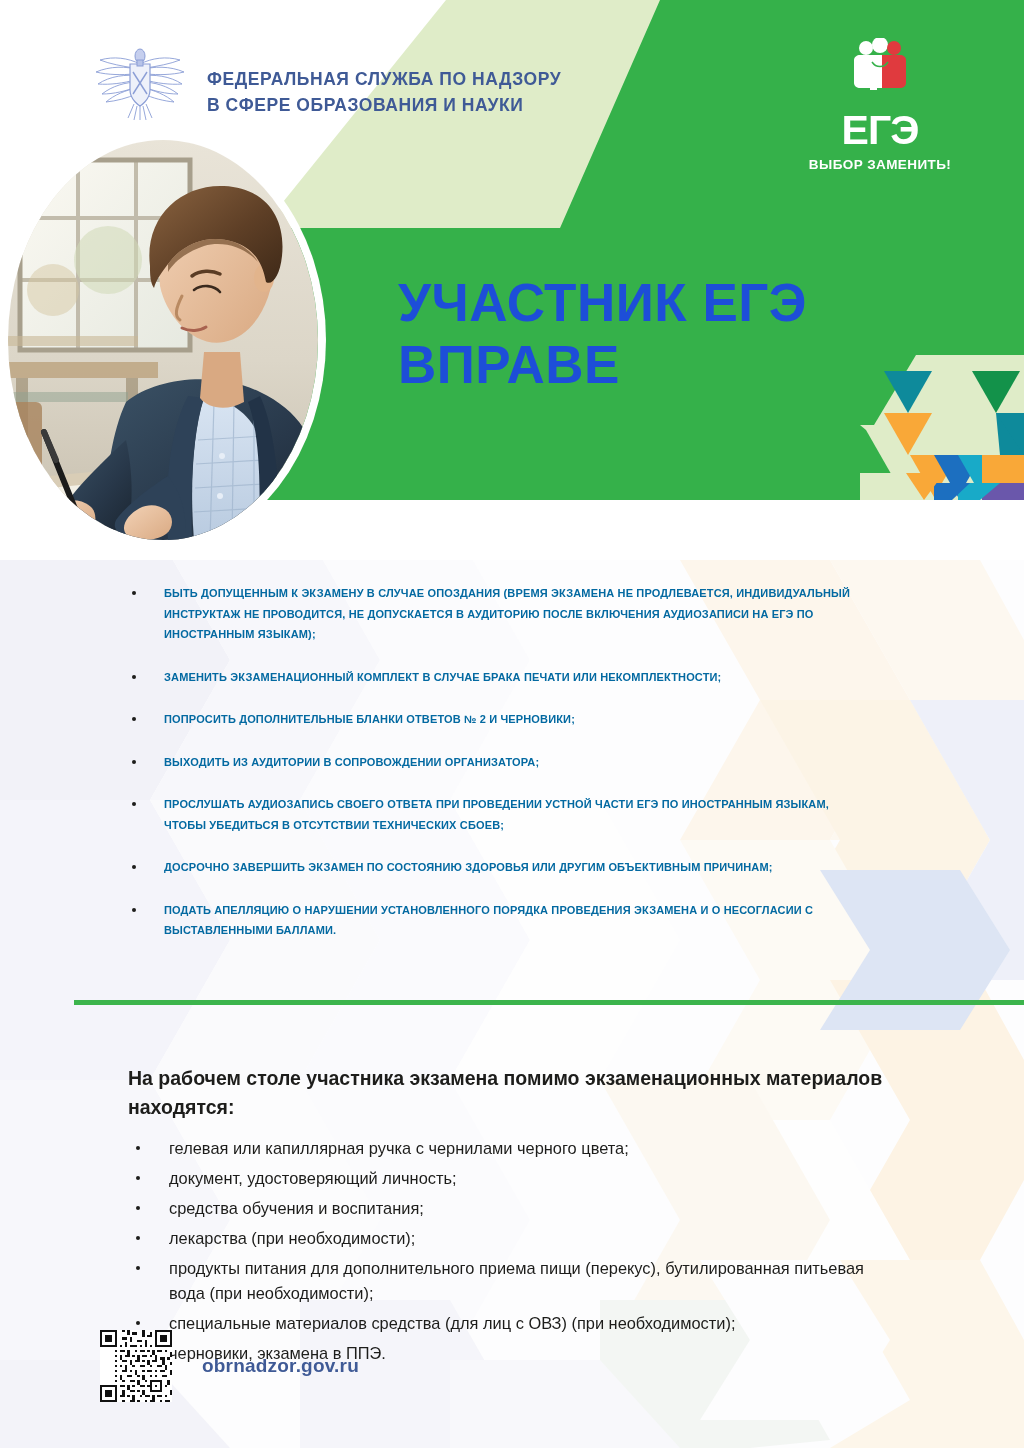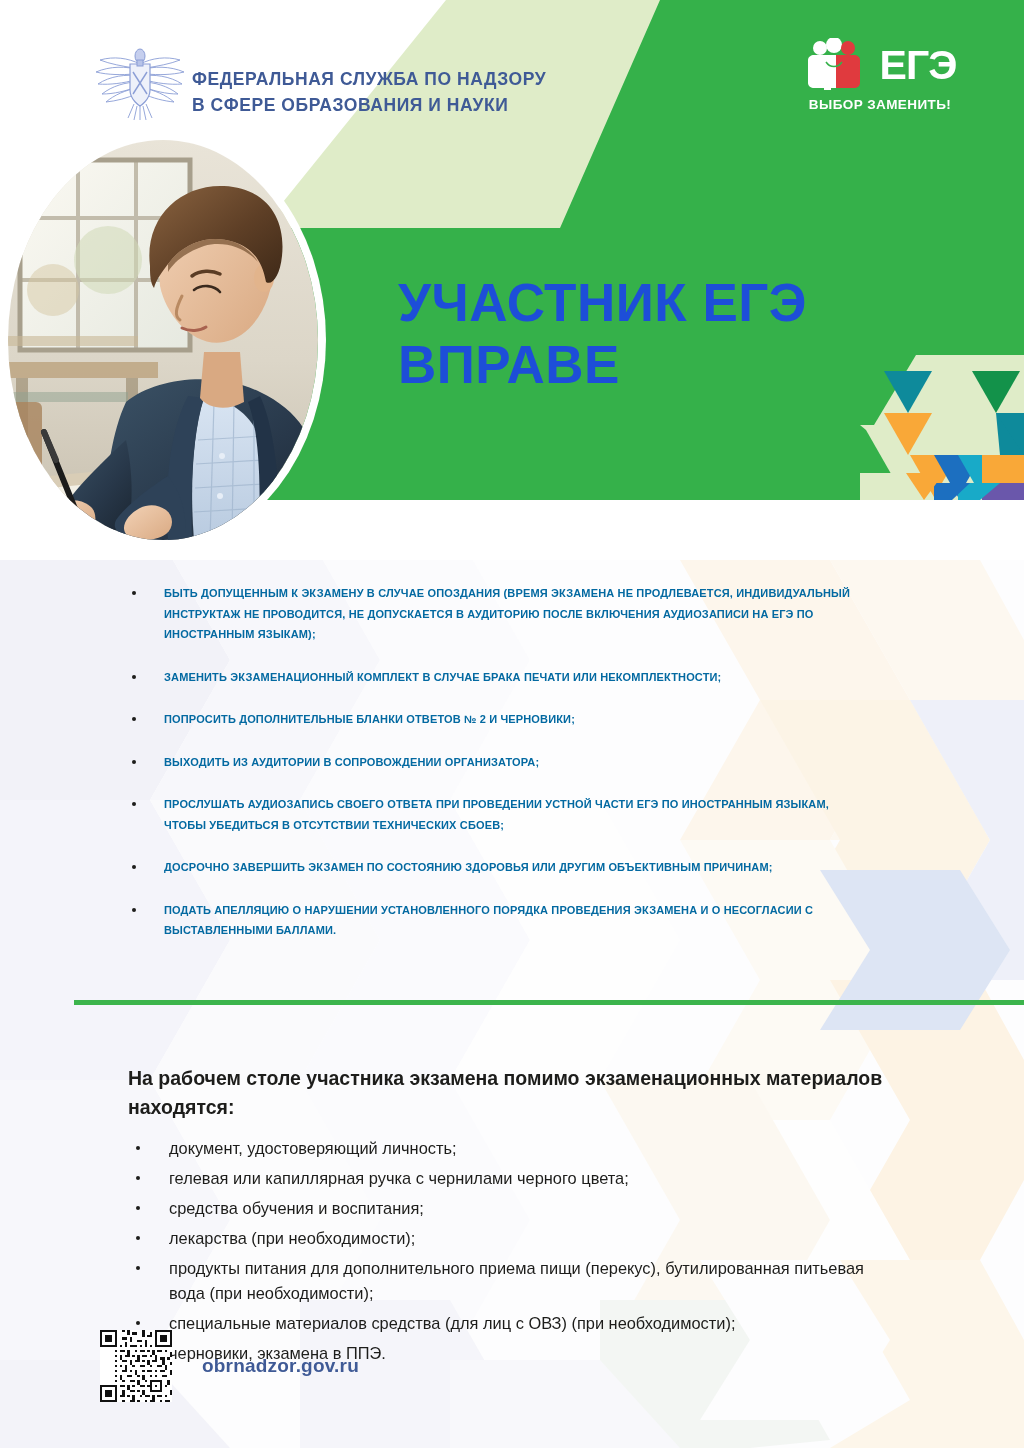--- a/index.html
+++ b/index.html
@@ -13,26 +13,26 @@
   }
   .page{position:relative;width:1024px;height:1448px;overflow:hidden;background:#fdfdfe;}
 
   
   .bg-pattern{position:absolute;inset:0;overflow:hidden;z-index:0;}
 
   
   .header{position:absolute;top:0;left:0;width:1024px;height:150px;z-index:6;}
   .rosobr-logo{position:absolute;left:88px;top:44px;width:104px;height:76px;}
   .rosobr-text{
-    position:absolute;left:192px;top:66px;
+    position:absolute;left:207px;top:66px;
     color:#3f5a96;font-size:17.5px;font-weight:bold;
     letter-spacing:.55px;line-height:26px;white-space:pre-line;
   }
   .ege-logo-wrap{position:absolute;left:800px;top:38px;width:160px;height:100px;text-align:center;}
-  .ege-row{display:flex;align-items:center;justify-content:center;gap:16px;}
+  .ege-row{display:flex;align-items:center;justify-content:center;gap:16px;flex-direction:column;}
   .ege-mark{width:60px;height:54px;}
   .ege-letters{
     color:#ffffff;font-size:41px;font-weight:bold;letter-spacing:-1px;
     line-height:44px;font-family:"Liberation Sans",sans-serif;
   }
   .ege-tag{
     color:#ffffff;font-size:13.5px;font-weight:bold;letter-spacing:.4px;margin-top:5px;
   }
 
   
@@ -371,22 +371,22 @@
     <div class="li">ПРОСЛУШАТЬ АУДИОЗАПИСЬ СВОЕГО ОТВЕТА ПРИ ПРОВЕДЕНИИ УСТНОЙ ЧАСТИ ЕГЭ ПО ИНОСТРАННЫМ ЯЗЫКАМ, ЧТОБЫ УБЕДИТЬСЯ В ОТСУТСТВИИ ТЕХНИЧЕСКИХ СБОЕВ;</div>
     <div class="li">ДОСРОЧНО ЗАВЕРШИТЬ ЭКЗАМЕН ПО СОСТОЯНИЮ ЗДОРОВЬЯ ИЛИ ДРУГИМ ОБЪЕКТИВНЫМ ПРИЧИНАМ;</div>
     <div class="li">ПОДАТЬ АПЕЛЛЯЦИЮ О НАРУШЕНИИ УСТАНОВЛЕННОГО ПОРЯДКА ПРОВЕДЕНИЯ ЭКЗАМЕНА И О НЕСОГЛАСИИ С ВЫСТАВЛЕННЫМИ БАЛЛАМИ.</div>
   </div>
 
   <div class="divider"></div>
 
   <div class="desk">
     <div class="desk-heading">На рабочем столе участника экзамена помимо экзаменационных материалов находятся:</div>
     <div class="desk-list">
+      <div class="li">гелевая или капиллярная ручка с чернилами черного цвета;</div>
       <div class="li">документ, удостоверяющий личность;</div>
-      <div class="li">гелевая или капиллярная ручка с чернилами черного цвета;</div>
       <div class="li">средства обучения и воспитания;</div>
       <div class="li">лекарства (при необходимости);</div>
       <div class="li">продукты питания для дополнительного приема пищи (перекус), бутилированная питьевая вода (при необходимости);</div>
       <div class="li">специальные материалов средства (для лиц с ОВЗ) (при необходимости);</div>
       <div class="li">черновики, экзамена в ППЭ.</div>
     </div>
   </div>
 
   <div class="footer">
     <span class="qr">

